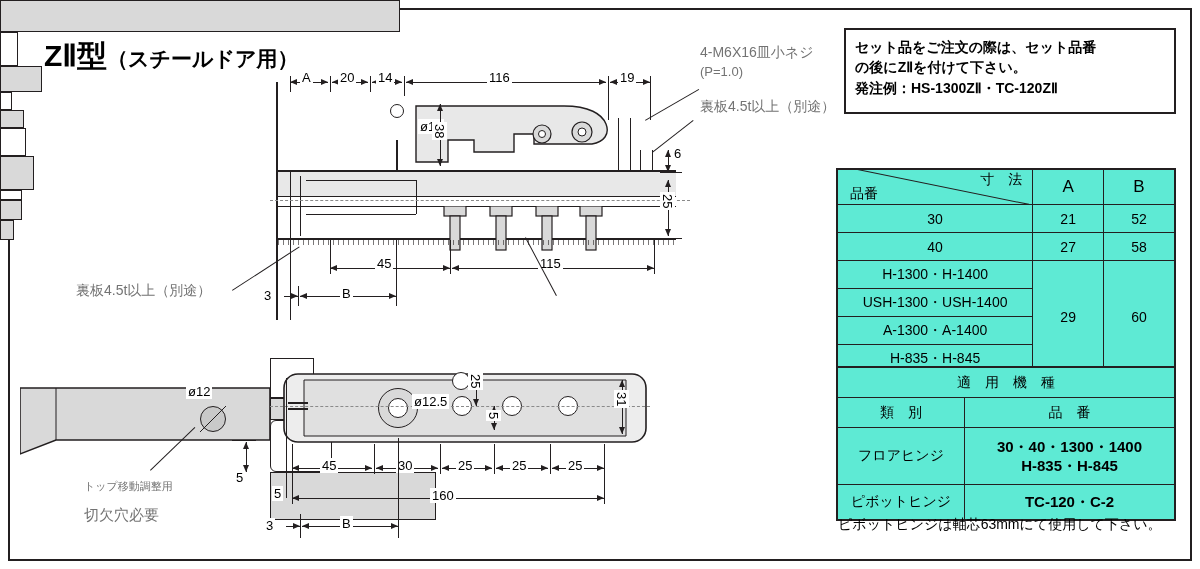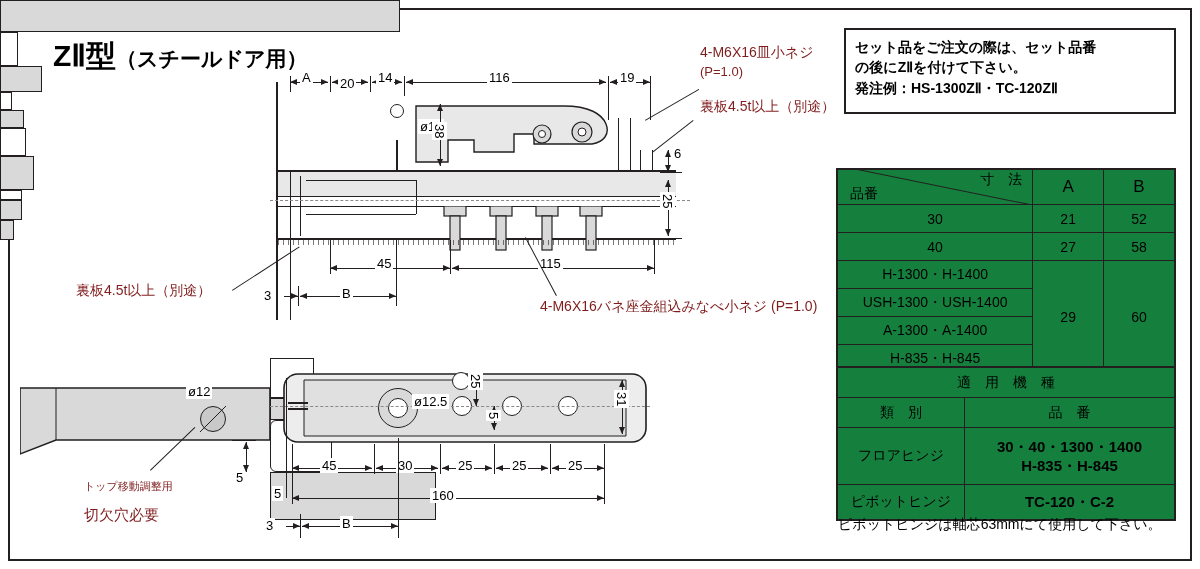--- a/index.html
+++ b/index.html
@@ -26,26 +26,26 @@
     height: 553px;
     border: 2px solid #231f20;
     box-sizing: border-box;
   }
   .abs { position: absolute; }
   .txt {
     position: absolute;
     font-size: 13px;
     line-height: 1.25;
     white-space: nowrap;
-    color: #7f1d1d;
+    color: #737373;
   }
   .bold { font-weight: bold; }
   .title {
     position: absolute;
-    left: 53px;
+    left: 44px;
     top: 36px;
     font-size: 30px;
     font-weight: bold;
     letter-spacing: 0px;
     white-space: nowrap;
   }
   .title .sub {
     font-size: 21px;
     font-weight: bold;
   }
@@ -63,21 +63,21 @@
     font-size: 14px;
     line-height: 1.45;
     font-weight: bold;
   }
 
   
   table.tbl {
     position: absolute;
     border-collapse: collapse;
     font-size: 14px;
-    background: #15803d;
+    background: #5eead4;
   }
   table.tbl td, table.tbl th {
     border: 1px solid #231f20;
     text-align: center;
     vertical-align: middle;
     font-weight: normal;
     padding: 1px 4px;
   }
   table.tbl.outer {
     border: 2px solid #231f20;
@@ -263,21 +263,21 @@
     </div>
 
     <div class="abs hatchband" style="left:278px;top:240px;width:398px;height:5px;opacity:.6;"></div>
 
     <div class="abs dashdot" style="left:270px;top:200px;width:420px;"></div>
 
     <div class="dimline" style="left:290px;top:82px;width:38px;"></div>
     <div class="dimtext" style="left:300px;top:70px;">A</div>
 
     <div class="dimline" style="left:332px;top:82px;width:36px;"></div>
-    <div class="dimtext" style="left:338px;top:76px;">20</div>
+    <div class="dimtext" style="left:338px;top:70px;">20</div>
 
     <div class="dimline" style="left:372px;top:82px;width:30px;"></div>
     <div class="dimtext" style="left:376px;top:70px;">14</div>
 
     <div class="dimline" style="left:406px;top:82px;width:200px;"></div>
     <div class="dimtext" style="left:487px;top:70px;">116</div>
 
     <div class="dimline" style="left:610px;top:82px;width:40px;"></div>
     <div class="dimtext" style="left:618px;top:70px;">19</div>
 
@@ -318,21 +318,20 @@
 
     <div class="leader" style="left:232px;top:290px;width:80px;transform:rotate(-33deg);"></div>
     <div class="txt" style="left:76px;top:282px;font-size:14px;">裏板4.5t以上（別途）</div>
 
     <div class="txt" style="left:700px;top:44px;font-size:14px;">4-M6X16皿小ネジ</div>
     <div class="txt" style="left:700px;top:64px;font-size:13px;">(P=1.0)</div>
     <div class="txt" style="left:700px;top:98px;font-size:14px;">裏板4.5t以上（別途）</div>
     <div class="leader" style="left:645px;top:120px;width:62px;transform:rotate(-30deg);"></div>
     <div class="leader" style="left:652px;top:152px;width:52px;transform:rotate(-38deg);"></div>
 
-    <div class="txt" style="left:540px;top:298px;font-size:14px;">4-M6X16バネ座金組込みなべ小ネジ (P=1.0)</div>
     <div class="leader" style="left:556px;top:296px;width:66px;transform:rotate(-118deg);"></div>
   </div>
 
 
   <div class="abs" style="left:0;top:360px;width:276px;height:200px;">
 
     <svg width="260" height="90" viewBox="0 0 260 90" style="position:absolute;left:20px;top:14px;">
       <path d="M0,14 L36,14 L250,14 L250,66 L36,66 L0,80 Z" fill="#d9d9d9" stroke="#231f20" stroke-width="1.6"></path>
       <line x1="36" y1="14" x2="36" y2="66" stroke="#231f20" stroke-width="1"></line>
     </svg>

